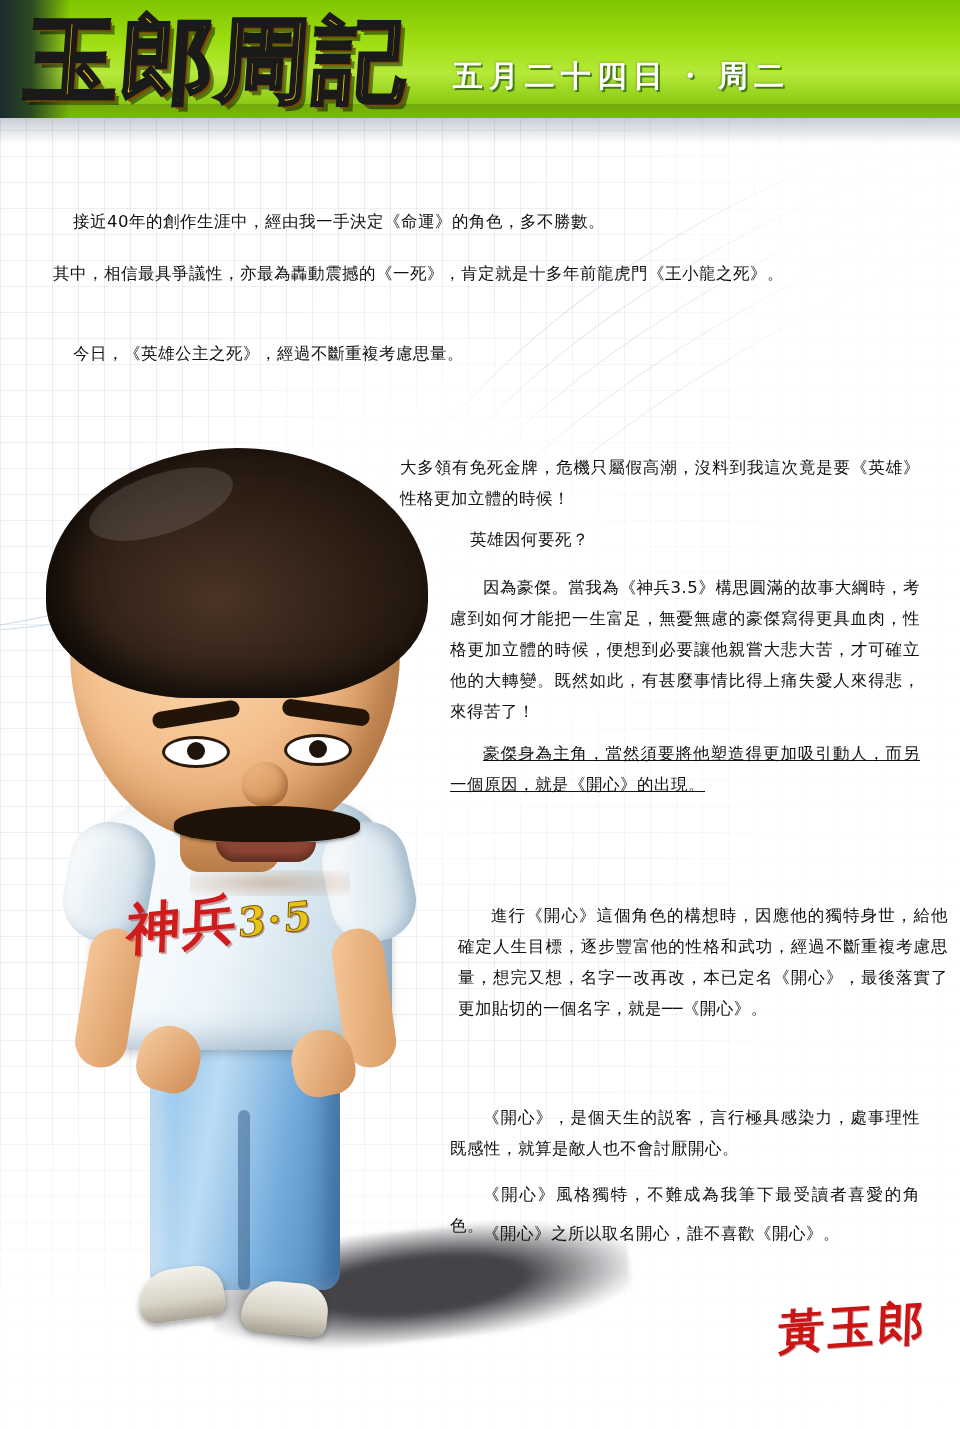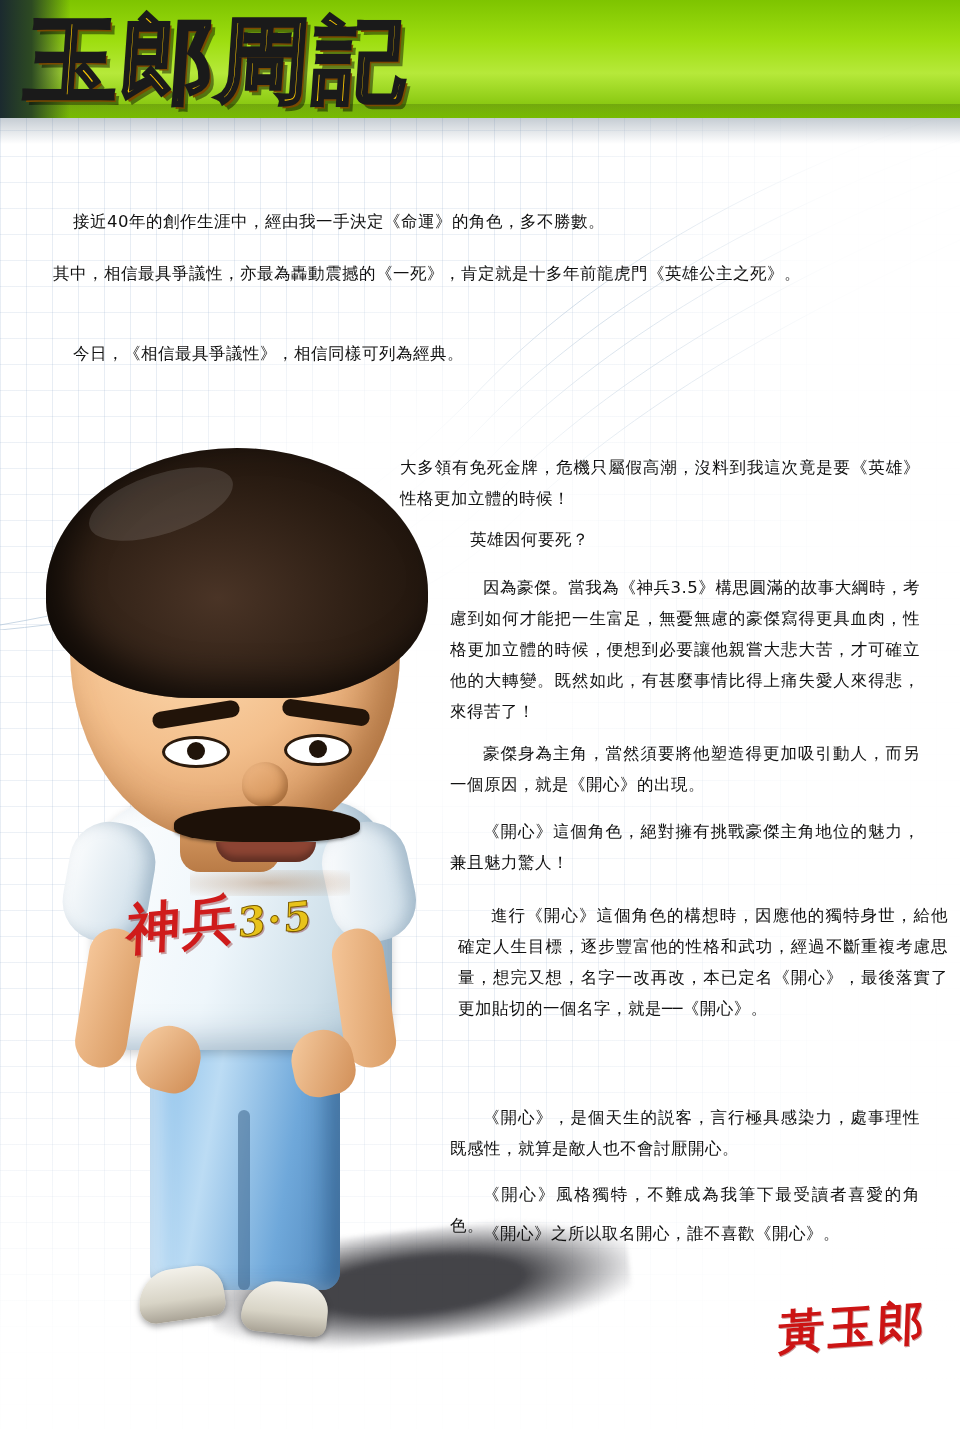--- a/index.html
+++ b/index.html
@@ -130,21 +130,21 @@
   }
   .indent { text-indent: 2em; }
 
   .p1 { left: 40px; top: 206px; width: 880px; }
   .p2 { left: 20px; top: 258px; width: 900px; }
   .p3 { left: 40px; top: 338px; width: 880px; }
   .p4 { left: 20px; top: 390px; width: 880px; }
   .p4b { left: 400px; top: 452px; width: 520px; text-align: justify;}
   .p5 { left: 470px; top: 524px; width: 450px; }
   .p6 { left: 450px; top: 572px; width: 470px; }
-  .p7 { left: 450px; top: 738px; width: 470px; }
+  .p7 { left: 450px; top: 738px; width: 470px; text-decoration: underline; }
   .p8 { left: 450px; top: 816px; width: 470px; }
   .p9 { left: 430px; top: 900px; width: 490px; margin-left: 28px; }
   .p10 { left: 450px; top: 1102px; width: 470px; }
   .p11 { left: 450px; top: 1179px; width: 470px; }
   .p12 { left: 450px; top: 1218px; width: 470px; }
 
   .sig {
     position: absolute;
     right: 32px;
     bottom: 70px;
@@ -355,20 +355,21 @@
     </g>
   </svg>
   <div class="bg-fade-center"></div>
   <div class="bg-fade-right"></div>
   <div class="bg-fade-bottom"></div>
 
   <div class="header">
     <div class="header-band"></div>
     <div class="header-dark-left"></div>
     <div class="masthead">玉郎周記</div>
+    <div class="issue-date">五月二十四日 · 周二</div>
   </div>
   <div class="header-shadow"></div>
 
   <div class="illus">
     <div class="shadow-blob"></div>
     <div class="legs"></div>
     <div class="shoe-l"></div>
     <div class="shoe-r"></div>
     <div class="torso"></div>
     <div class="sleeve-l"></div>
@@ -387,27 +388,26 @@
       <div class="eye-r"></div>
       <div class="nose"></div>
       <div class="mustache"></div>
       <div class="mouth"></div>
     </div>
     <div class="hair"></div>
   </div>
 
   <div class="article">
     <div class="para p1 indent">接近40年的創作生涯中，經由我一手決定《命運》的角色，多不勝數。</div>
-    <div class="para p2 indent">其中，相信最具爭議性，亦最為轟動震撼的《一死》，肯定就是十多年前龍虎門《英雄公主之死》。</div>
-    <div class="para p3 indent">今日，《相信最具爭議性》，相信同樣可列為經典。</div>
+    <div class="para p2 indent">其中，相信最具爭議性，亦最為轟動震撼的《一死》，肯定就是十多年前龍虎門《王小龍之死》。</div>
+    <div class="para p3 indent">今日，《英雄公主之死》，經過不斷重複考慮思量。</div>
     <div class="para p4b">大多領有免死金牌，危機只屬假高潮，沒料到我這次竟是要《英雄》性格更加立體的時候！</div>
     <div class="para p5">英雄因何要死？</div>
     <div class="para p6 indent">因為豪傑。當我為《神兵3.5》構思圓滿的故事大綱時，考慮到如何才能把一生富足，無憂無慮的豪傑寫得更具血肉，性格更加立體的時候，便想到必要讓他親嘗大悲大苦，才可確立他的大轉變。既然如此，有甚麼事情比得上痛失愛人來得悲，來得苦了！</div>
     <div class="para p7 indent">豪傑身為主角，當然須要將他塑造得更加吸引動人，而另一個原因，就是《開心》的出現。</div>
-    <div class="para p8 indent">《開心》這個角色，絕對擁有挑戰豪傑主角地位的魅力，兼且魅力驚人！</div>
     <div class="para p9 indent">進行《開心》這個角色的構想時，因應他的獨特身世，給他確定人生目標，逐步豐富他的性格和武功，經過不斷重複考慮思量，想完又想，名字一改再改，本已定名《開心》，最後落實了更加貼切的一個名字，就是──《開心》。</div>
     <div class="para p10 indent">《開心》，是個天生的説客，言行極具感染力，處事理性既感性，就算是敵人也不會討厭開心。</div>
     <div class="para p11 indent">《開心》風格獨特，不難成為我筆下最受讀者喜愛的角色。</div>
     <div class="para p12 indent">《開心》之所以取名開心，誰不喜歡《開心》。</div>
   </div>
 
   <div class="sig">黃玉郎</div>
 
 </div>
 

